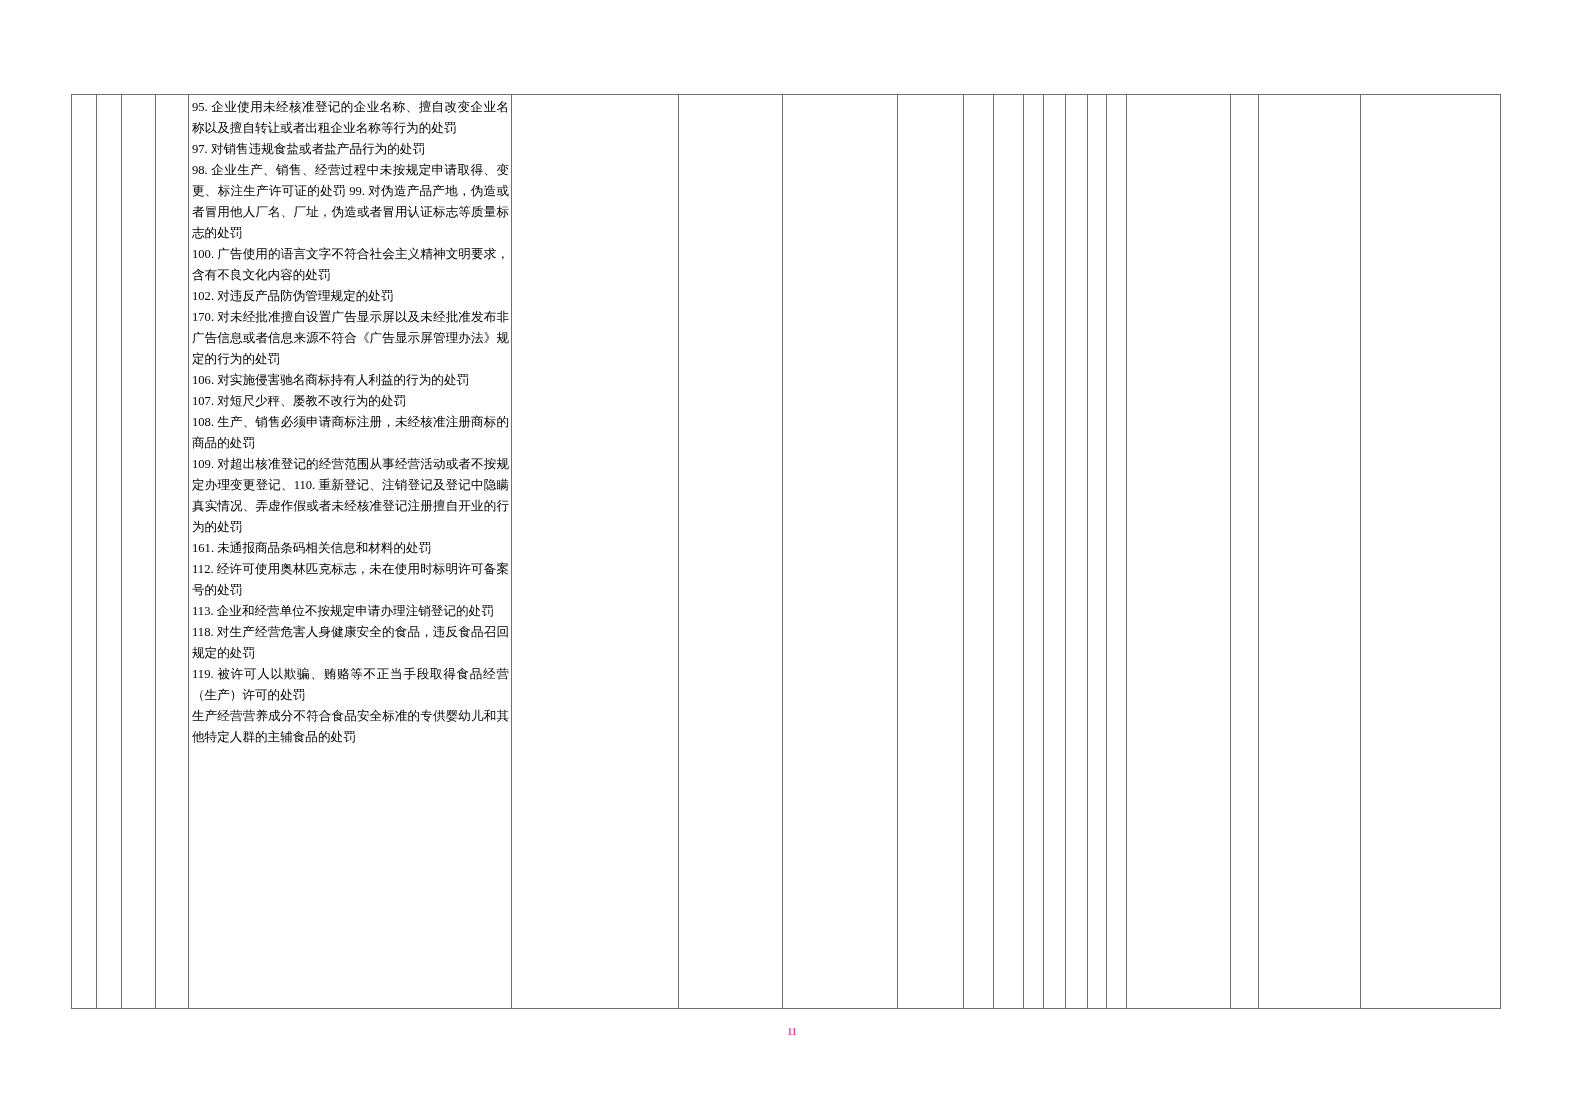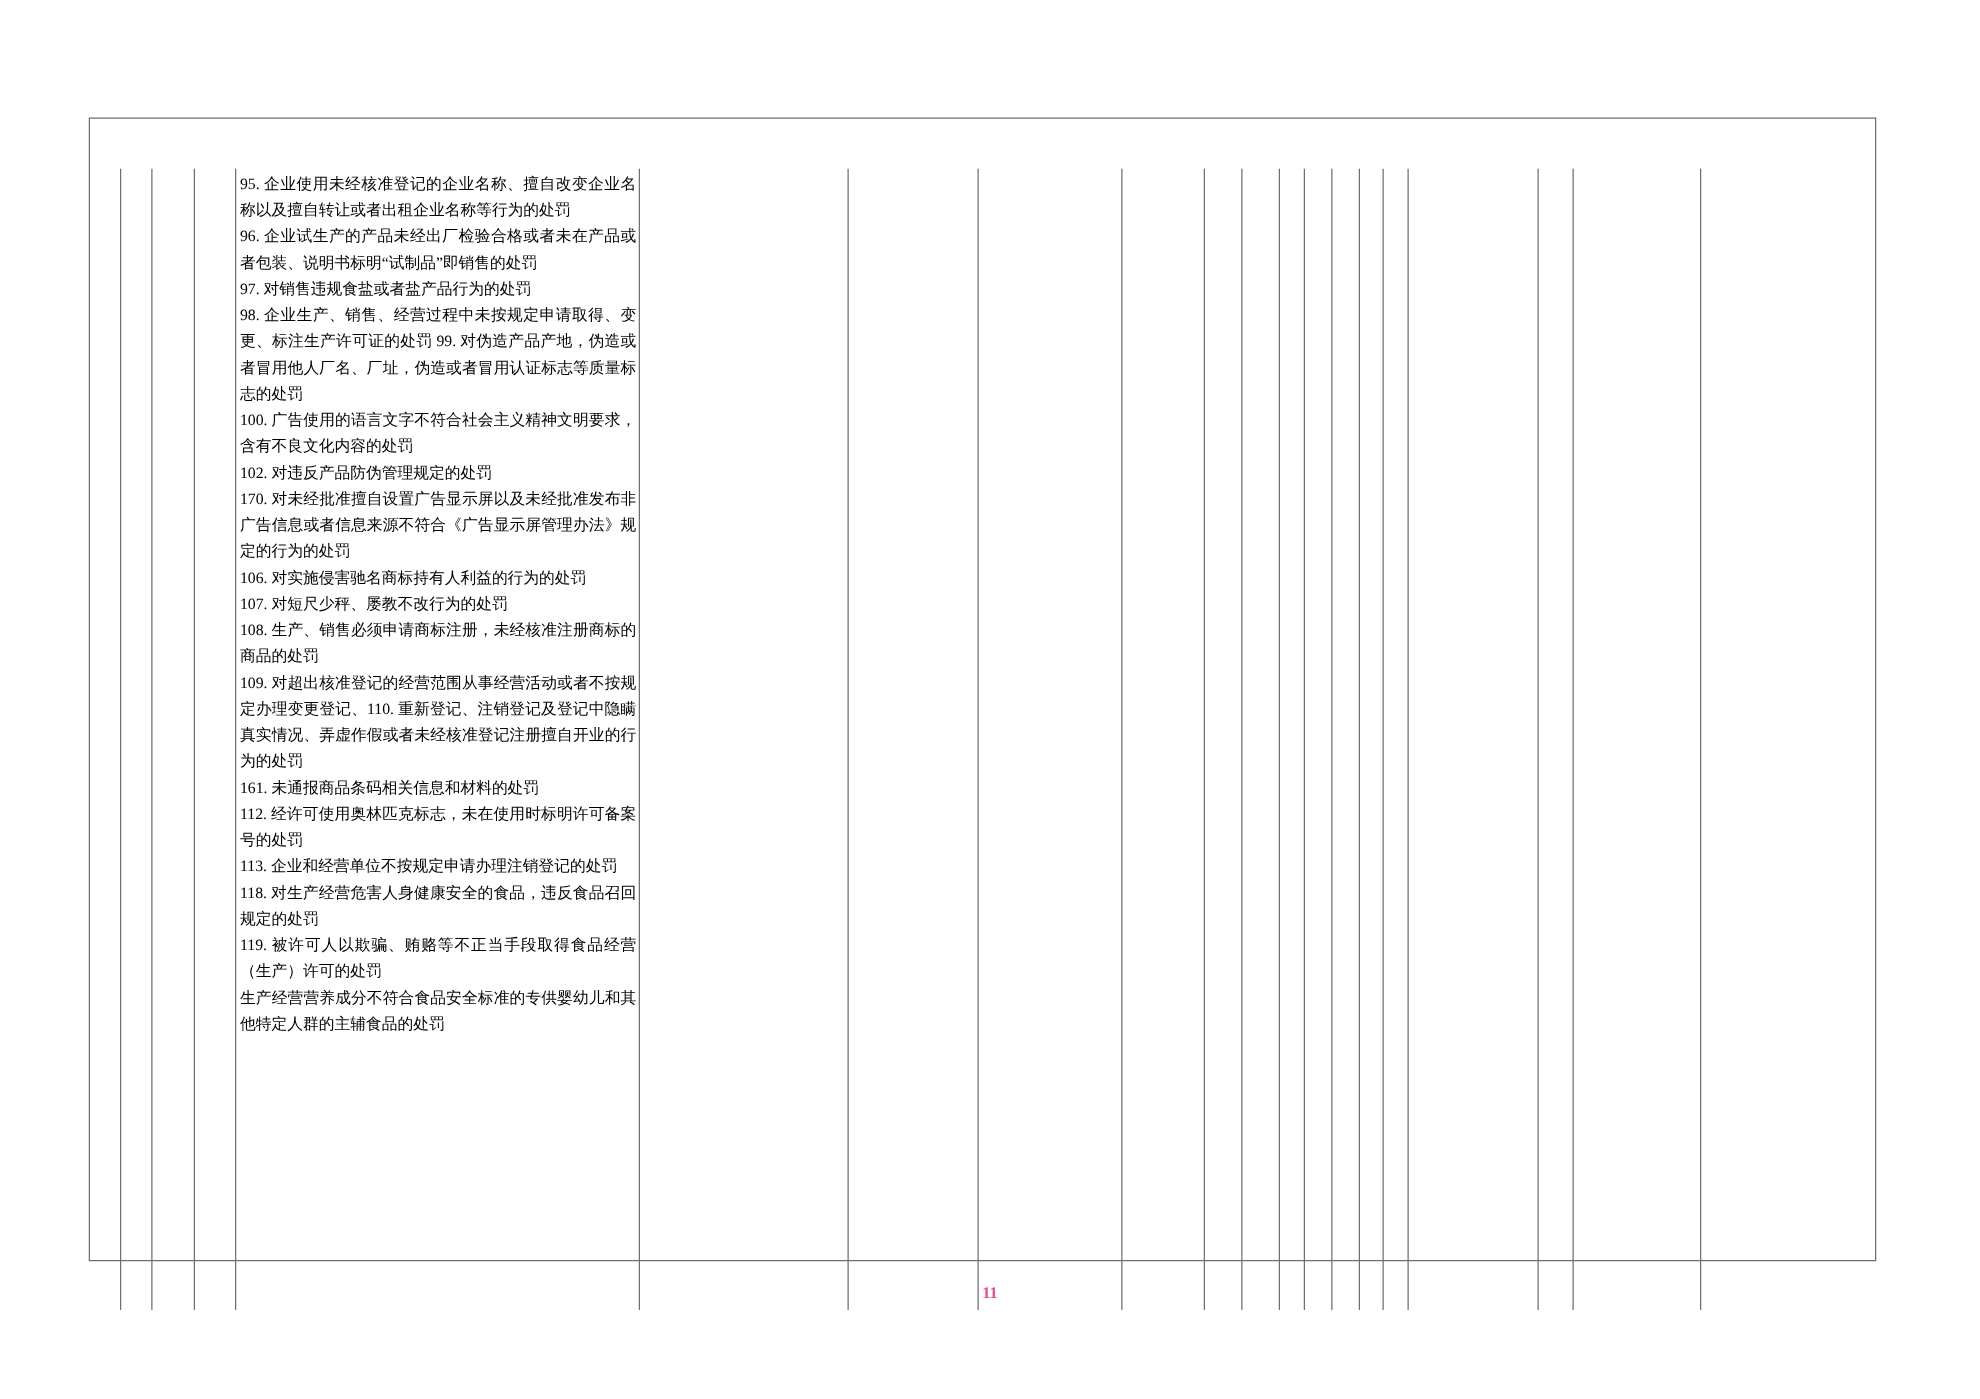--- a/index.html
+++ b/index.html
@@ -28,21 +28,20 @@
     align-items: stretch;
     box-sizing: content-box;
     background: #ffffff;
   }
   .col {
     box-sizing: border-box;
     border-right: 1px solid #6f6f6f;
     height: 100%;
     flex: 0 0 auto;
     overflow: hidden;
-    margin-top: 40px;
   }
   .col:last-child {
     border-right: none;
   }
   .cell-text {
     padding: 2px 2px 0 3px;
     font-size: 12.6px;
     line-height: 21px;
     text-align: justify;
     overflow: hidden;
@@ -52,39 +51,38 @@
   .cell-text .para {
     margin: 0;
     word-break: break-all;
   }
   .page-number {
     position: absolute;
     left: 0;
     right: 0;
     top: 1026px;
     text-align: center;
-    font-size: 13px;
+    font-size: 10px;
     font-weight: bold;
     color: #ec4899;
   }
 </style>
 </head>
 <body>
 
 <div class="page">
 
   <div class="doc-table">
     <div class="col" style="width:25px"></div>
     <div class="col" style="width:25px"></div>
     <div class="col" style="width:34px"></div>
     <div class="col" style="width:33px"></div>
     <div class="col" style="width:323px">
       <div class="cell-text">
           <div class="para">95. 企业使用未经核准登记的企业名称、擅自改变企业名称以及擅自转让或者出租企业名称等行为的处罚</div>
-          <div class="para">96. 企业试生产的产品未经出厂检验合格或者未在产品或者包装、说明书标明“试制品”即销售的处罚</div>
           <div class="para">97. 对销售违规食盐或者盐产品行为的处罚</div>
           <div class="para">98. 企业生产、销售、经营过程中未按规定申请取得、变更、标注生产许可证的处罚 99. 对伪造产品产地，伪造或者冒用他人厂名、厂址，伪造或者冒用认证标志等质量标志的处罚</div>
           <div class="para">100. 广告使用的语言文字不符合社会主义精神文明要求，含有不良文化内容的处罚</div>
           <div class="para">102. 对违反产品防伪管理规定的处罚</div>
           <div class="para">170. 对未经批准擅自设置广告显示屏以及未经批准发布非广告信息或者信息来源不符合《广告显示屏管理办法》规定的行为的处罚</div>
           <div class="para">106. 对实施侵害驰名商标持有人利益的行为的处罚</div>
           <div class="para">107. 对短尺少秤、屡教不改行为的处罚</div>
           <div class="para">108. 生产、销售必须申请商标注册，未经核准注册商标的商品的处罚</div>
           <div class="para">109. 对超出核准登记的经营范围从事经营活动或者不按规定办理变更登记、110. 重新登记、注销登记及登记中隐瞒真实情况、弄虚作假或者未经核准登记注册擅自开业的行为的处罚</div>
           <div class="para">161. 未通报商品条码相关信息和材料的处罚</div>

